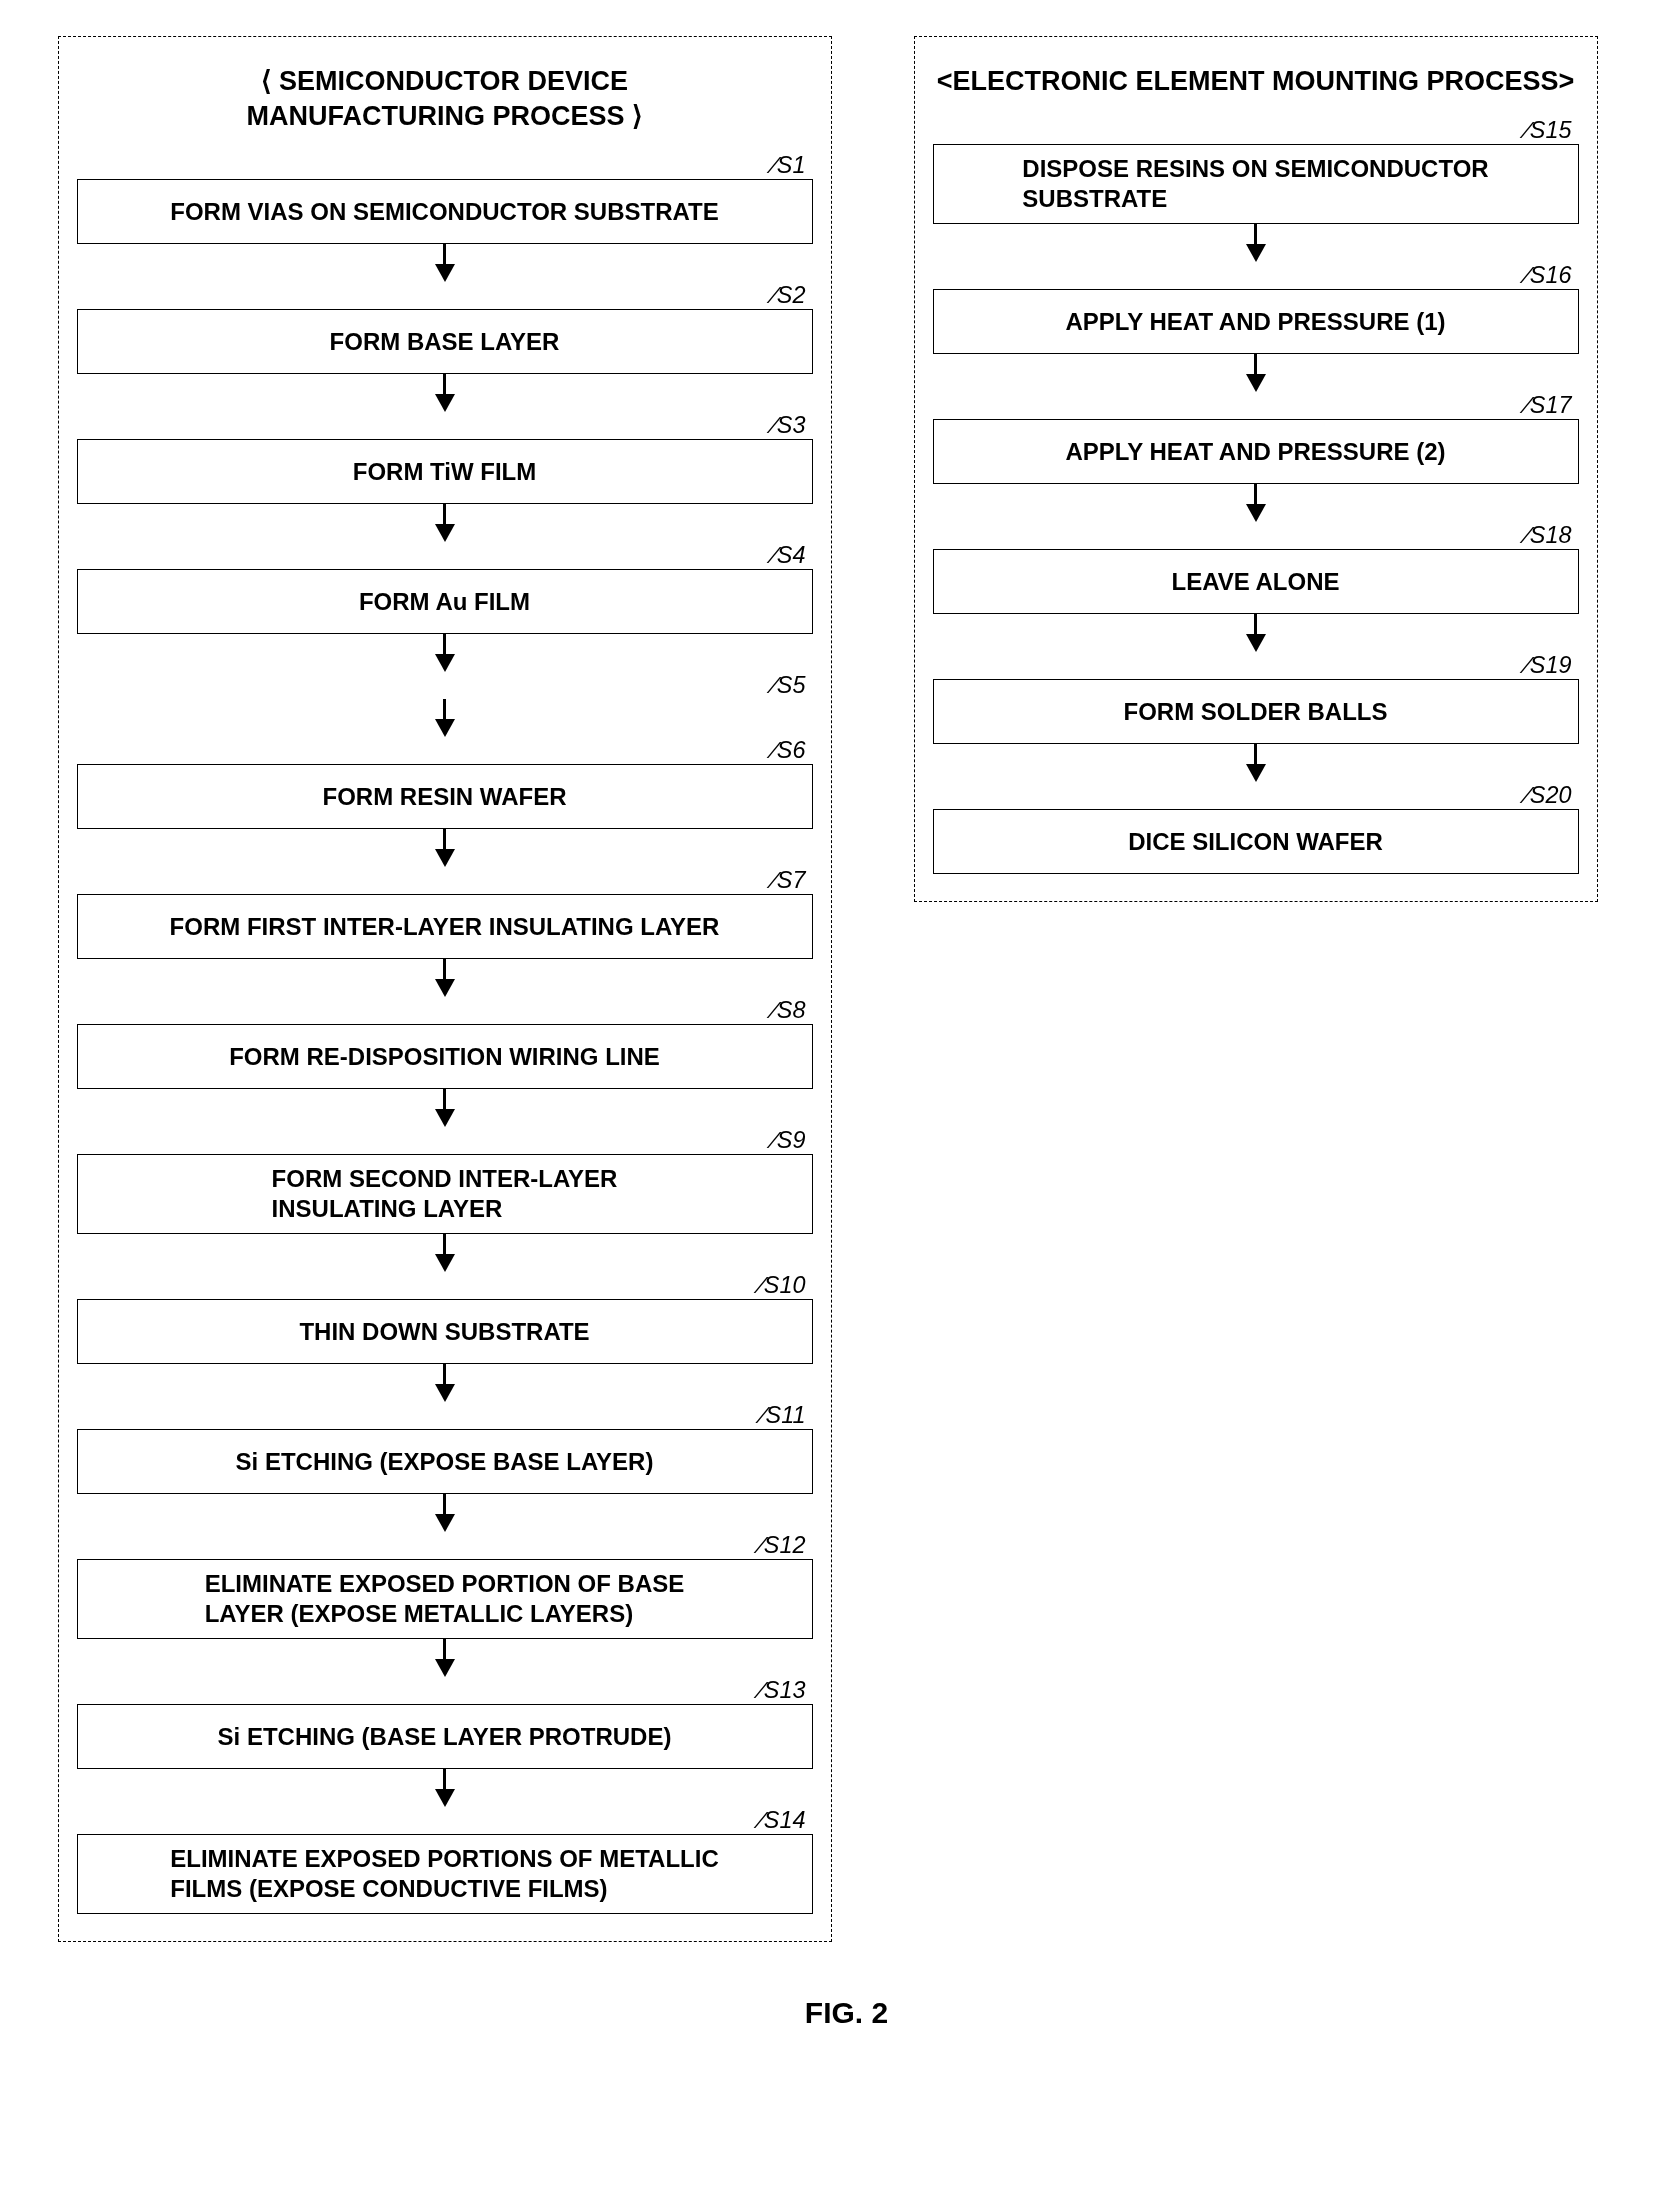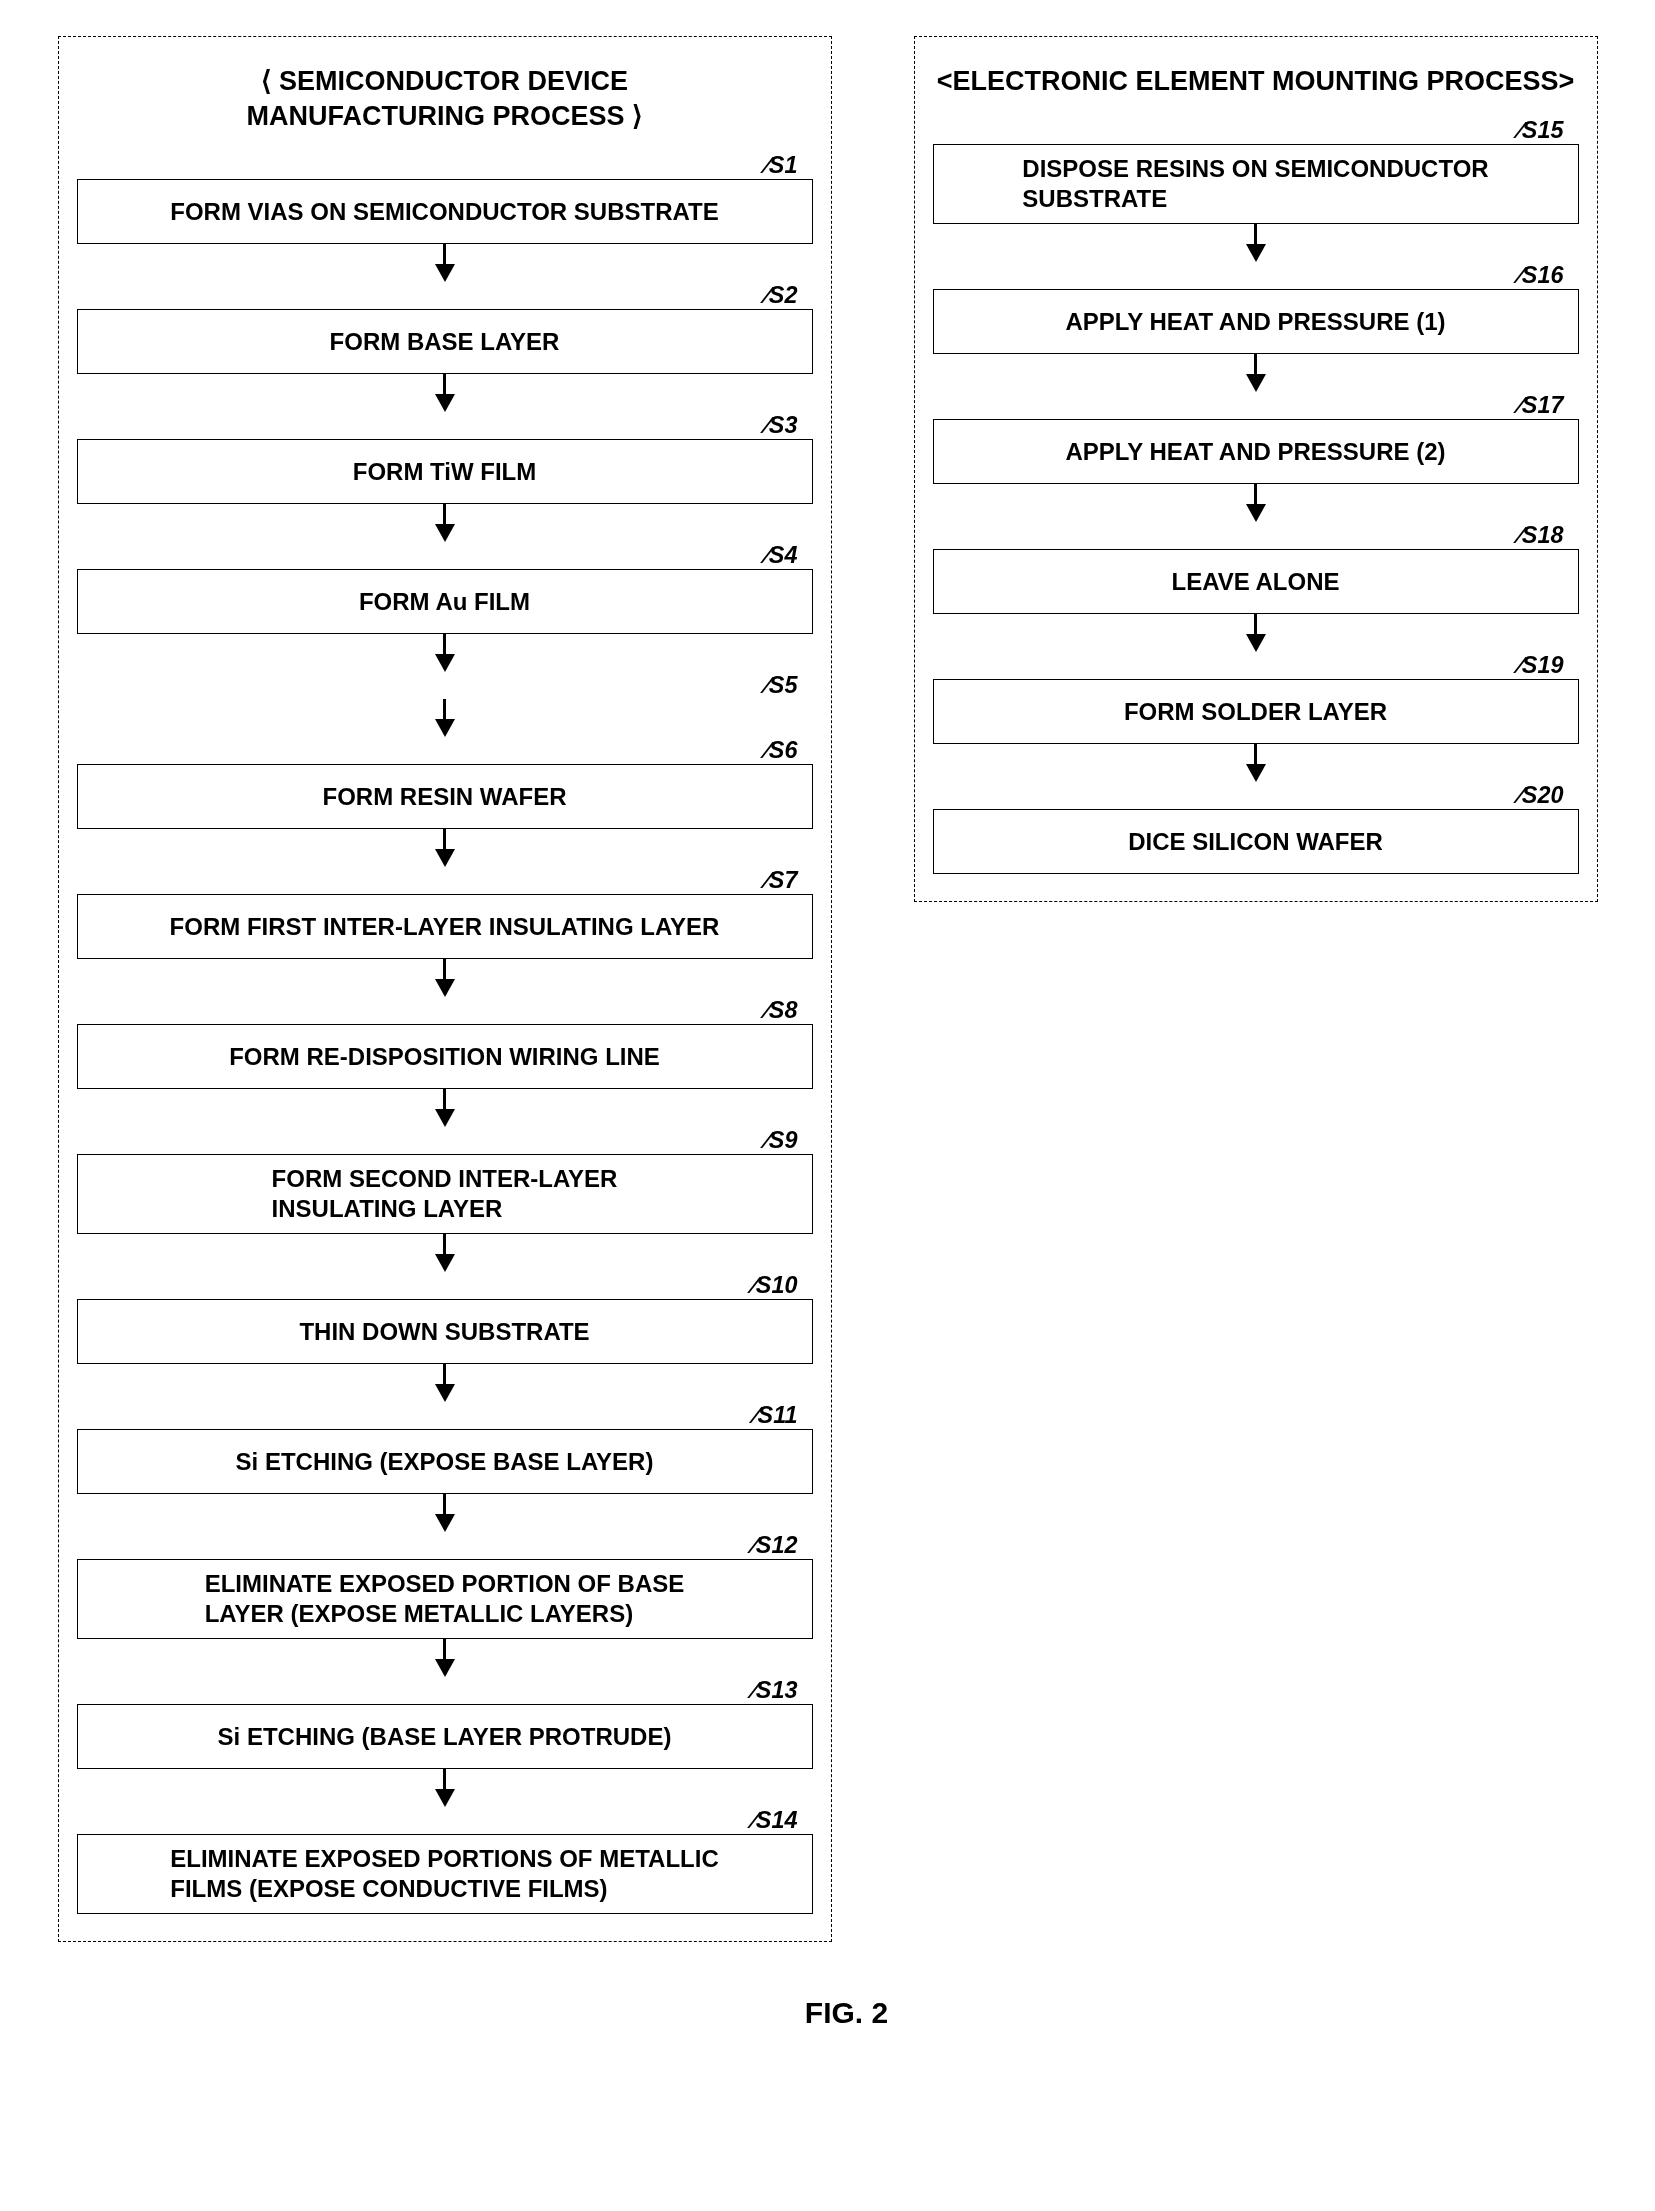--- a/index.html
+++ b/index.html
@@ -53,23 +53,23 @@
       flex-direction: row;
       align-items: flex-end;
       justify-content: flex-end;
       width: 100%;
       position: relative;
       height: 27px;
     }
     .step-label {
       font-size: 23.4px;
       font-style: italic;
-      font-weight: bold;
+      font-weight: normal;
       position: absolute;
-      right: 15px;
+      right: 7px;
       bottom: 0;
     }
     .step-box {
       border: 1.8px solid #000;
       width: 100%;
       min-height: 65px;
       display: flex;
       align-items: center;
       justify-content: center;
       text-align: left;
@@ -263,21 +263,21 @@
           <span class="step-label">∕S18</span>
         </div>
         <div class="step-box">LEAVE ALONE</div>
         <div class="arrow-container">
           <div class="arrow-line"></div>
           <div class="arrow-down"></div>
         </div>
         <div class="step-label-row">
           <span class="step-label">∕S19</span>
         </div>
-        <div class="step-box">FORM SOLDER LAYER</div>
+        <div class="step-box">FORM SOLDER BALLS</div>
         <div class="arrow-container">
           <div class="arrow-line"></div>
           <div class="arrow-down"></div>
         </div>
         <div class="step-label-row">
           <span class="step-label">∕S20</span>
         </div>
         <div class="step-box">DICE SILICON WAFER</div>
       </div>
   </div>

